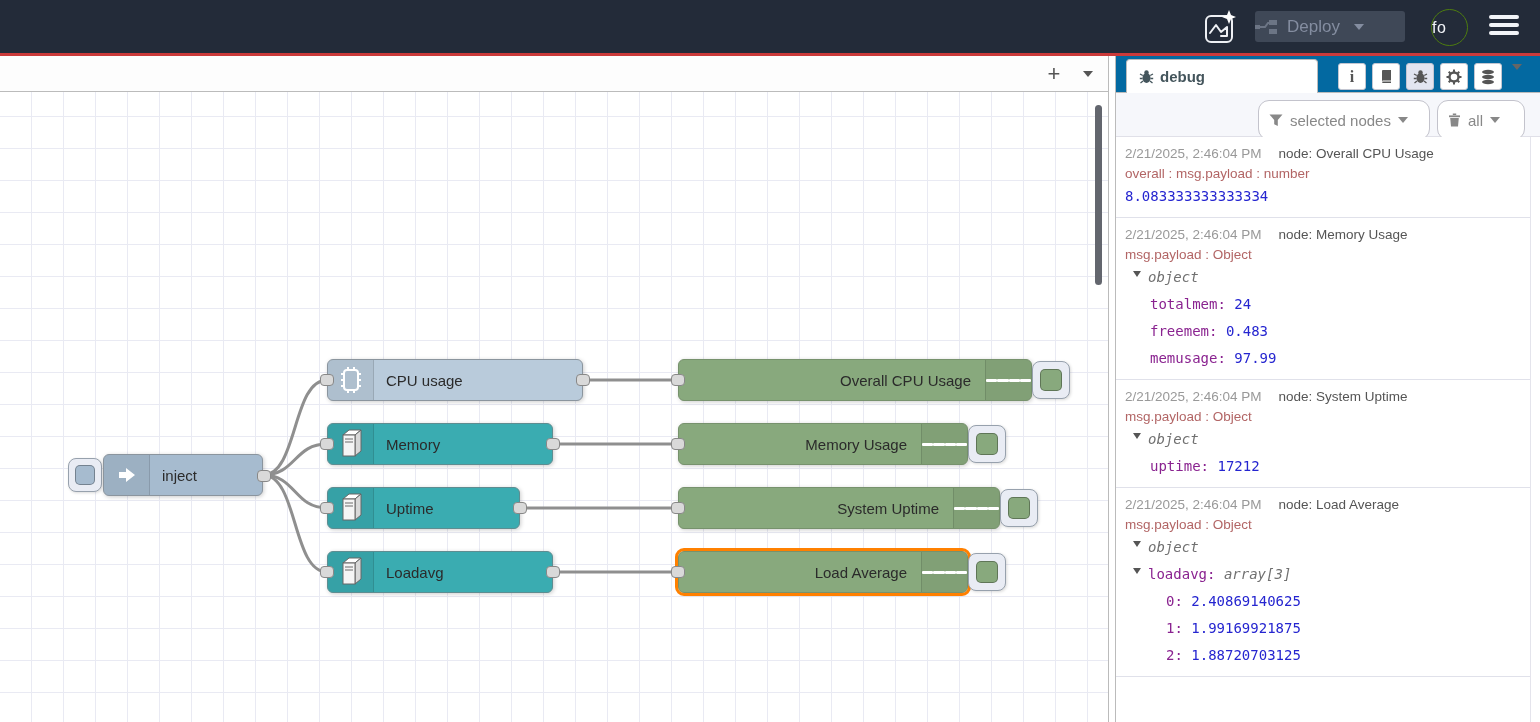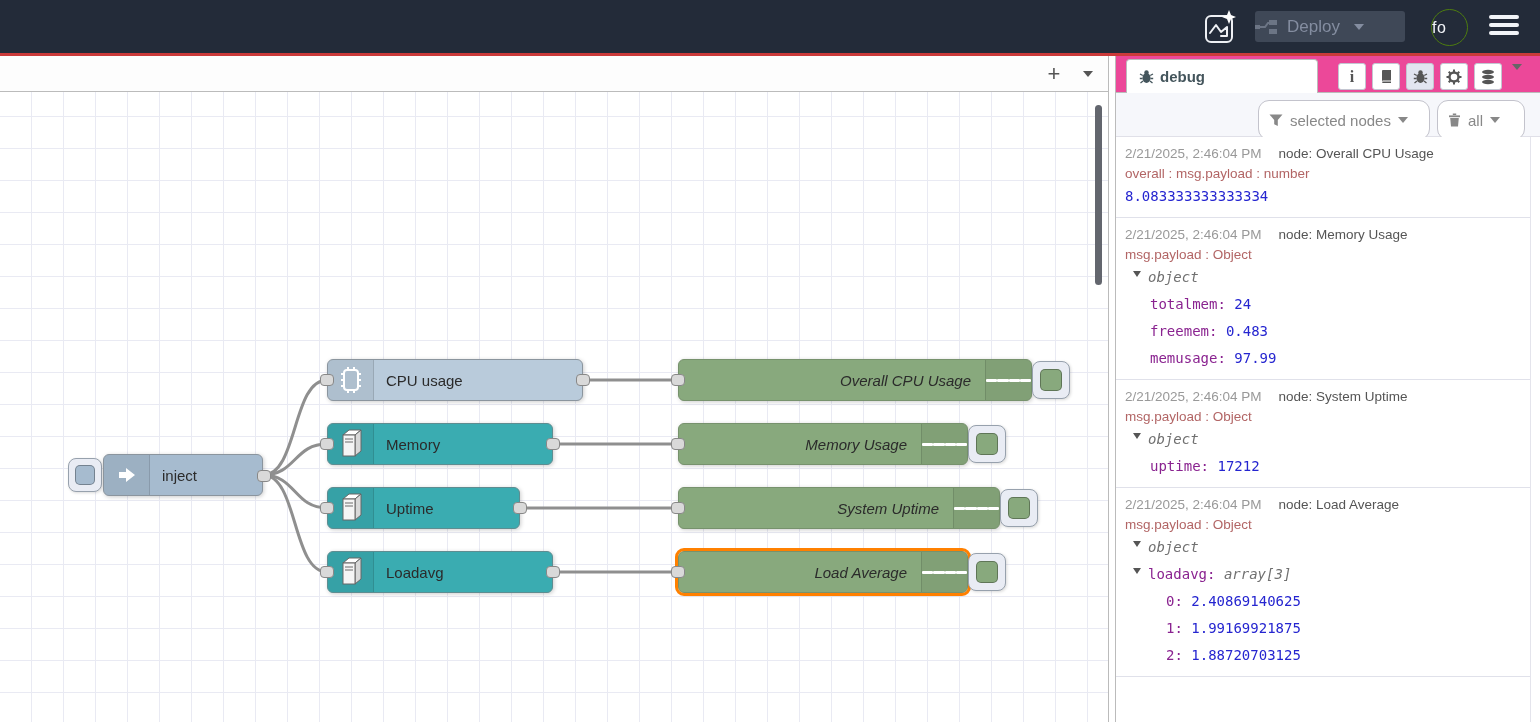--- a/index.html
+++ b/index.html
@@ -45,35 +45,35 @@
   .n-debug  { background:#88a97d; border-color:#77926d; }
   .selected { outline:3px solid #ff8000;text-align:center; }
   .icon-left { position:absolute; left:0; top:0; bottom:0; width:46px; background:rgba(0,0,0,.06);
                border-right:1px solid rgba(0,0,0,.12); border-radius:5px 0 0 5px;
                display:flex; align-items:center; justify-content:center; }
   .icon-right { position:absolute; right:0; top:0; bottom:0; width:46px; background:rgba(0,0,0,.05);
                 border-left:1px solid rgba(0,0,0,.12); border-radius:0 5px 5px 0;
                 display:flex; align-items:center; justify-content:center; }
   .lbl { position:absolute; left:58px; top:0; bottom:0; display:flex; align-items:center; white-space:nowrap; }
   .lbl-r { position:absolute; right:60px; top:0; bottom:0; display:flex; align-items:center;
-           font-style:italic; white-space:nowrap; }
+           white-space:nowrap; }
   .port { position:absolute; width:14px; height:12px; background:#d9d9d9; border:1px solid #888;
           border-radius:4px; cursor:crosshair; }
   .sq-btn { position:absolute; background:#e9ecf4; border:1px solid #97a1ad; border-radius:8px;
             box-shadow:1px 1px 3px rgba(0,0,0,.15); display:flex; align-items:center; justify-content:center;
             cursor:pointer; }
   .bars i { display:block; width:20px; height:3px; background:#fff; margin:3px 0; border-radius:1px; }
 
   
   #splitter { position:absolute; left:1108px; top:56px; width:8px; height:666px; background:#fff;
               border-left:1px solid #bbb; border-right:1px solid #bbb; cursor:col-resize; }
 
   
   #sidebar { position:absolute; left:1116px; top:56px; width:424px; height:666px; background:#fff; }
-  #sb-tabbar { position:absolute; left:0; top:0; width:100%; height:37px; background:#ec4899;
+  #sb-tabbar { position:absolute; left:0; top:0; width:100%; height:37px; background:#0369a1;
                border-bottom:1px solid #bbb; }
   #debug-tab { position:absolute; left:10px; top:3px; width:192px; height:34px; background:#fff;
                border:1px solid #bbb; border-bottom:none; border-radius:4px 4px 0 0;
                display:flex; align-items:center; gap:6px; padding-left:12px;
                color:#44555c; font-weight:bold; font-size:15px; cursor:pointer; }
   .sb-ibtn { position:absolute; top:7px; width:28px; height:27px; background:#fff; border:1px solid #c3c6d1;
              border-radius:3px; display:flex; align-items:center; justify-content:center; color:#555;
              cursor:pointer; }
   .sb-ibtn.active { background:#e2e5f0; }
   #sb-caret { position:absolute; left:396px; top:14px; cursor:pointer; }

